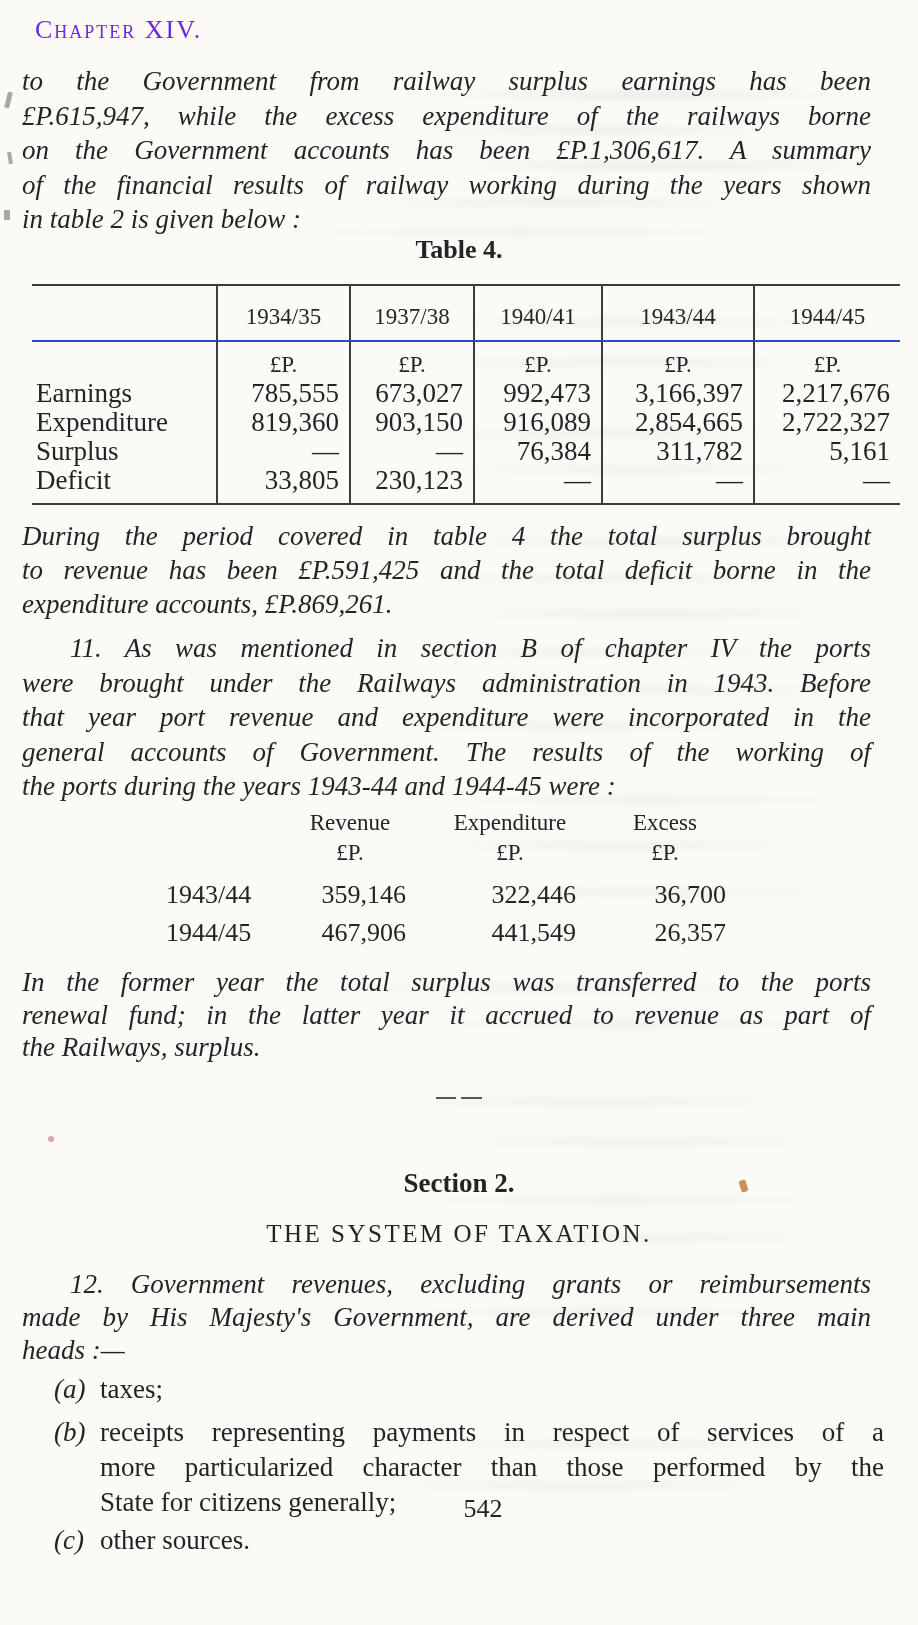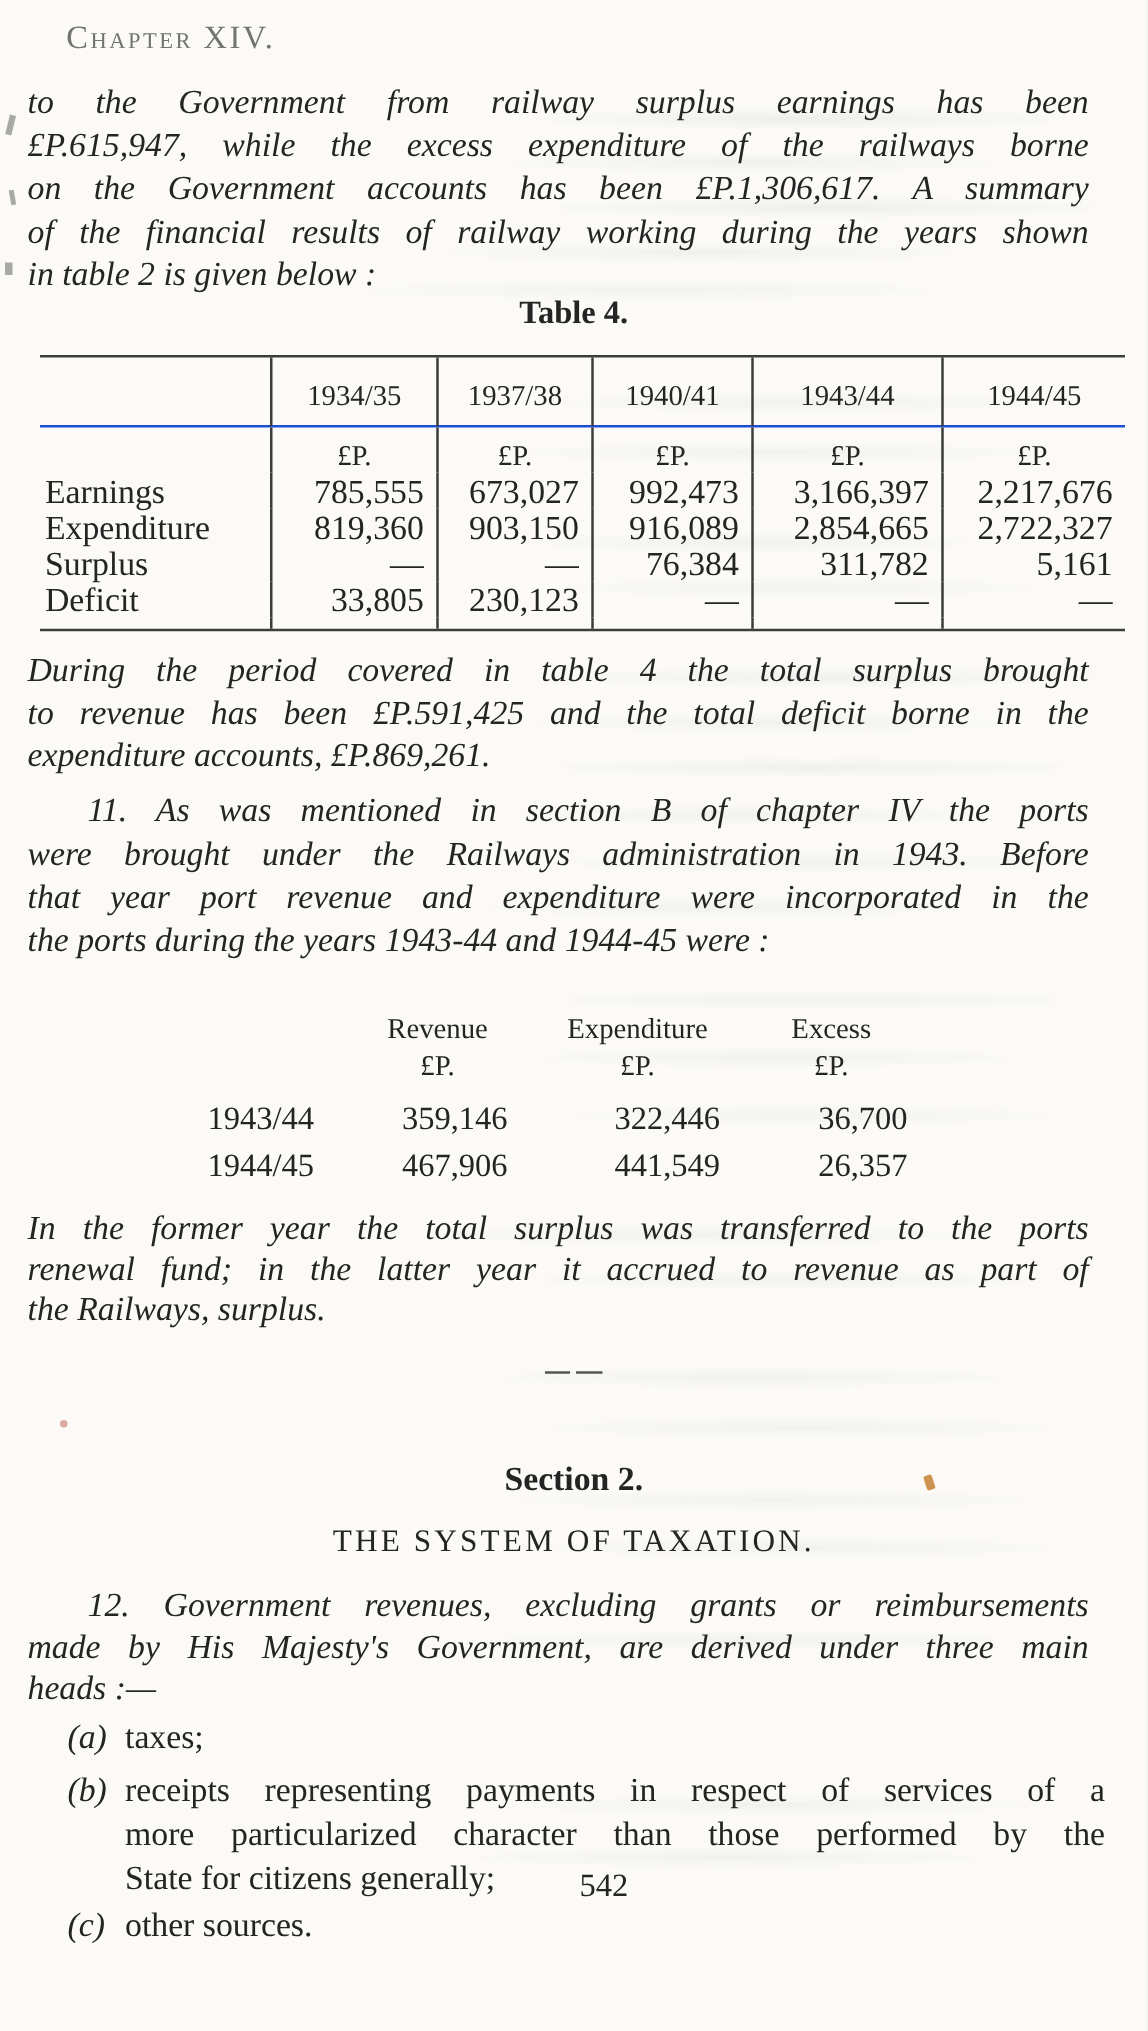--- a/index.html
+++ b/index.html
@@ -41,21 +41,21 @@
       radial-gradient(ellipse 320px 12px at 600px 1312px,rgba(96,112,134,.08), transparent 70%),
       radial-gradient(ellipse 320px 12px at 620px 1444px,rgba(96,112,134,.08), transparent 70%),
       radial-gradient(ellipse 320px 12px at 580px 1486px,rgba(96,112,134,.08), transparent 70%);
   }
   .content{position:absolute;inset:0;z-index:1;}
   .para{position:absolute;left:22px;width:849px;font-size:27px;font-style:italic;}
   .line{text-align:justify;text-align-last:justify;white-space:normal;}
   .line.end{text-align-last:left;}
   .line.ind{text-indent:48px;}
   .chapter{
-    position:absolute;left:53px;top:15px;font-size:26px;color:#737373;
+    position:absolute;left:35px;top:15px;font-size:26px;color:#6d28d9;
     font-variant:small-caps;letter-spacing:2px;
   }
   .caption{position:absolute;left:0;top:235px;width:918px;text-align:center;
     font-size:26px;font-weight:700;}
   
   .t4{position:absolute;left:32px;top:284px;width:868px;box-sizing:border-box;
       border-top:2px solid #3c3c3c;border-bottom:2px solid #3c3c3c;}
   .t4g{display:grid;grid-template-columns:184px 133px 124px 128px 152px 147px;}
   .t4g > div{box-sizing:border-box;}
   .vl{border-left:2px solid #3c3c3c;}
@@ -164,20 +164,21 @@
     <div class="para" style="top:519px;line-height:34px;">
       <div class="line">During the period covered in table 4 the total surplus brought</div>
       <div class="line">to revenue has been £P.591,425 and the total deficit borne in the</div>
       <div class="line end">expenditure accounts, £P.869,261.</div>
     </div>
 
     <div class="para" style="top:631px;line-height:34.5px;">
       <div class="line ind">11. As was mentioned in section B of chapter IV the ports</div>
       <div class="line">were brought under the Railways administration in 1943.  Before</div>
       <div class="line">that year port revenue and expenditure were incorporated in the</div>
+      <div class="line">general accounts of Government.  The results of the working of</div>
       <div class="line end">the ports during the years 1943-44 and 1944-45 were :</div>
     </div>
 
     <div class="ports">
       <div class="ph"></div>
       <div class="ph">Revenue</div>
       <div class="ph">Expenditure</div>
       <div class="ph">Excess</div>
 
       <div class="pu"></div>

